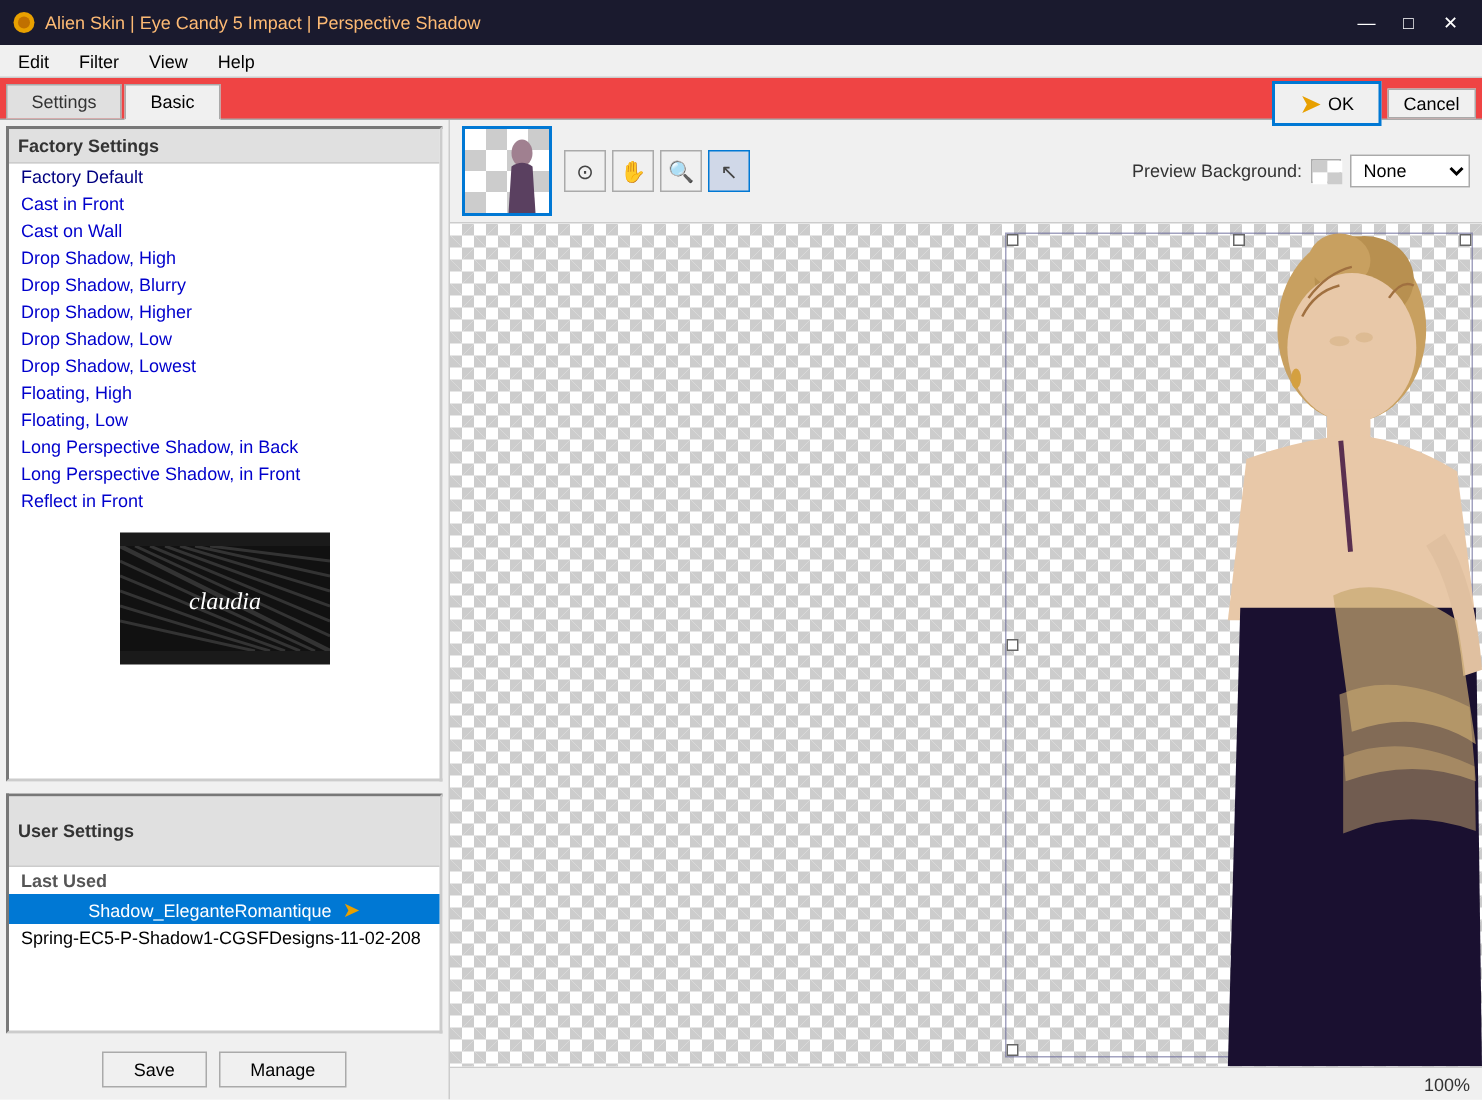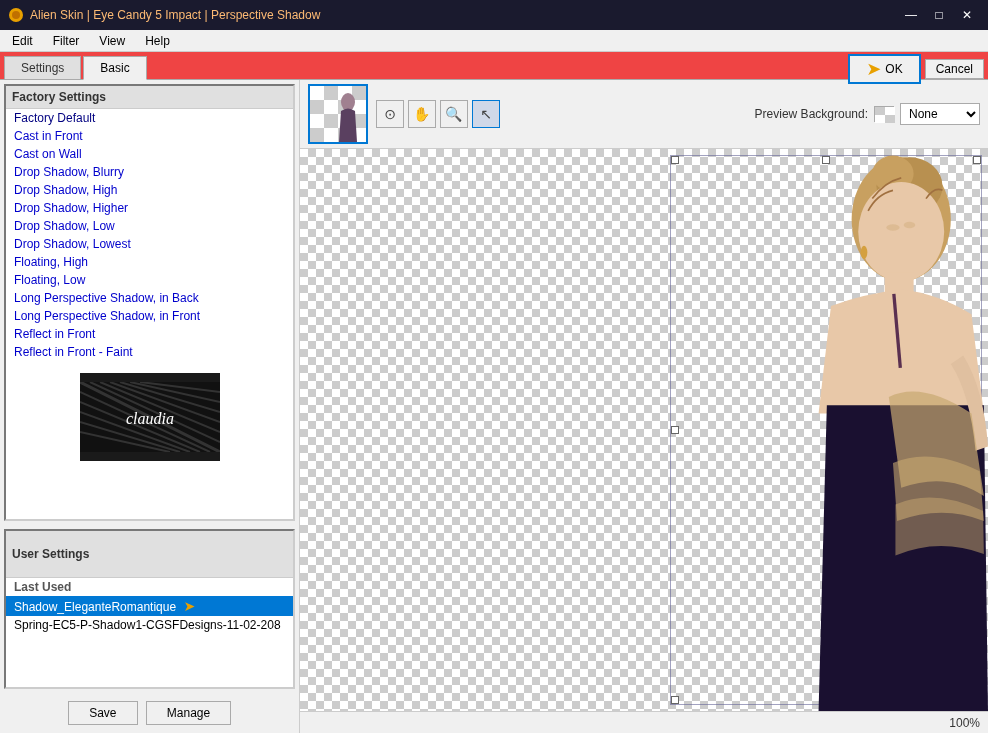--- a/index.html
+++ b/index.html
@@ -201,20 +201,21 @@
     .user-list-item {
       padding: 2px 8px;
       cursor: pointer;
       font-size: 12px;
       color: #000;
       white-space: nowrap;
     }
     .user-list-item.selected {
       background: #0078d4;
       color: white;
+      text-align: center;
     }
     .user-list-item.subheader {
       color: #555;
       font-weight: bold;
       cursor: default;
     }
 
     
     .bottom-buttons {
       display: flex;
@@ -418,31 +419,30 @@
 <div class="main-layout">
 
   <div class="left-panel">
 
     <div class="settings-list-container">
       <div class="settings-list-header">Factory Settings</div>
       <div class="settings-list-scroll">
         <div class="list-item">Factory Default</div>
         <div class="list-item" style="color:#0000cc;">Cast in Front</div>
         <div class="list-item" style="color:#0000cc;">Cast on Wall</div>
+        <div class="list-item" style="color:#0000cc;">Drop Shadow, High</div>
         <div class="list-item" style="color:#0000cc;">Drop Shadow, Blurry</div>
-        <div class="list-item" style="color:#0000cc;">Drop Shadow, High</div>
         <div class="list-item" style="color:#0000cc;">Drop Shadow, Higher</div>
         <div class="list-item" style="color:#0000cc;">Drop Shadow, Low</div>
         <div class="list-item" style="color:#0000cc;">Drop Shadow, Lowest</div>
         <div class="list-item" style="color:#0000cc;">Floating, High</div>
         <div class="list-item" style="color:#0000cc;">Floating, Low</div>
         <div class="list-item" style="color:#0000cc;">Long Perspective Shadow, in Back</div>
         <div class="list-item" style="color:#0000cc;">Long Perspective Shadow, in Front</div>
         <div class="list-item" style="color:#0000cc;">Reflect in Front</div>
-        <div class="list-item" style="color:#0000cc;">Reflect in Front - Faint</div>
 
         <div style="margin:8px 4px; display:flex; justify-content:center;">
           <div class="preview-thumbnail">
 
             <svg width="140" height="70" xmlns="http://www.w3.org/2000/svg">
               <rect width="140" height="70" fill="#111"></rect>
 
               <line x1="0" y1="0" x2="140" y2="70" stroke="#333" stroke-width="3"></line>
               <line x1="10" y1="0" x2="140" y2="60" stroke="#333" stroke-width="2"></line>
               <line x1="20" y1="0" x2="140" y2="50" stroke="#333" stroke-width="2"></line>

